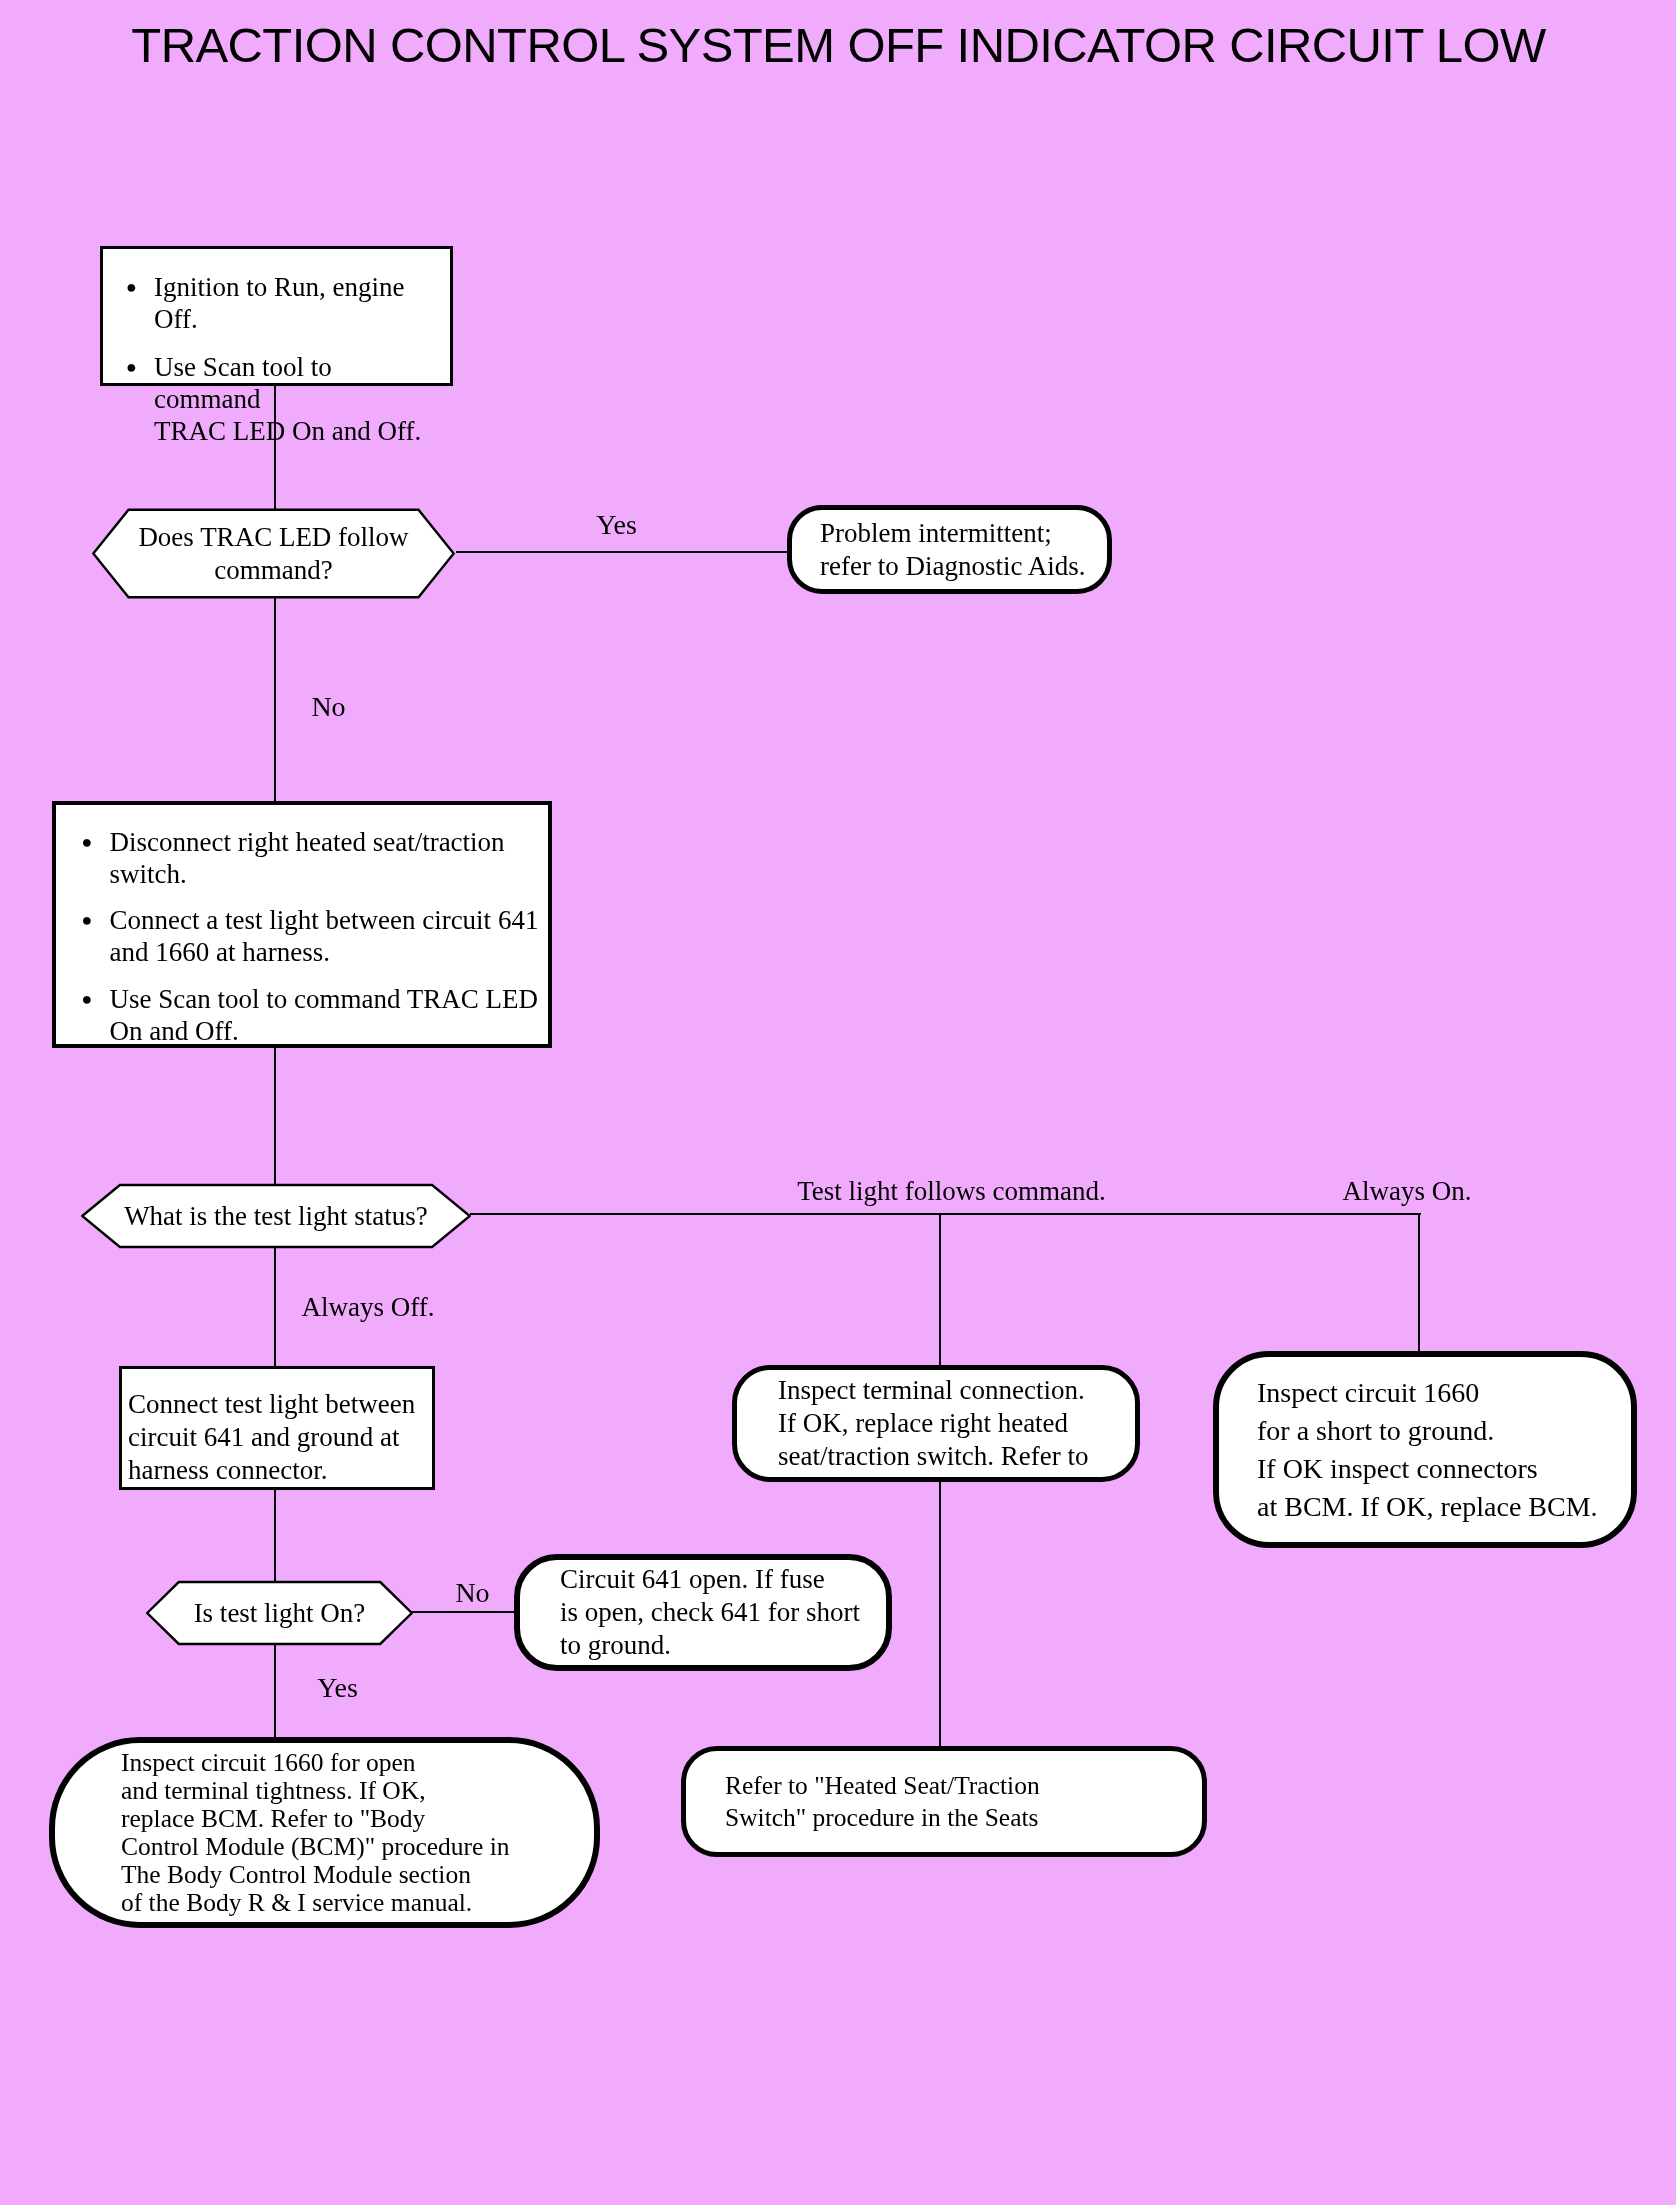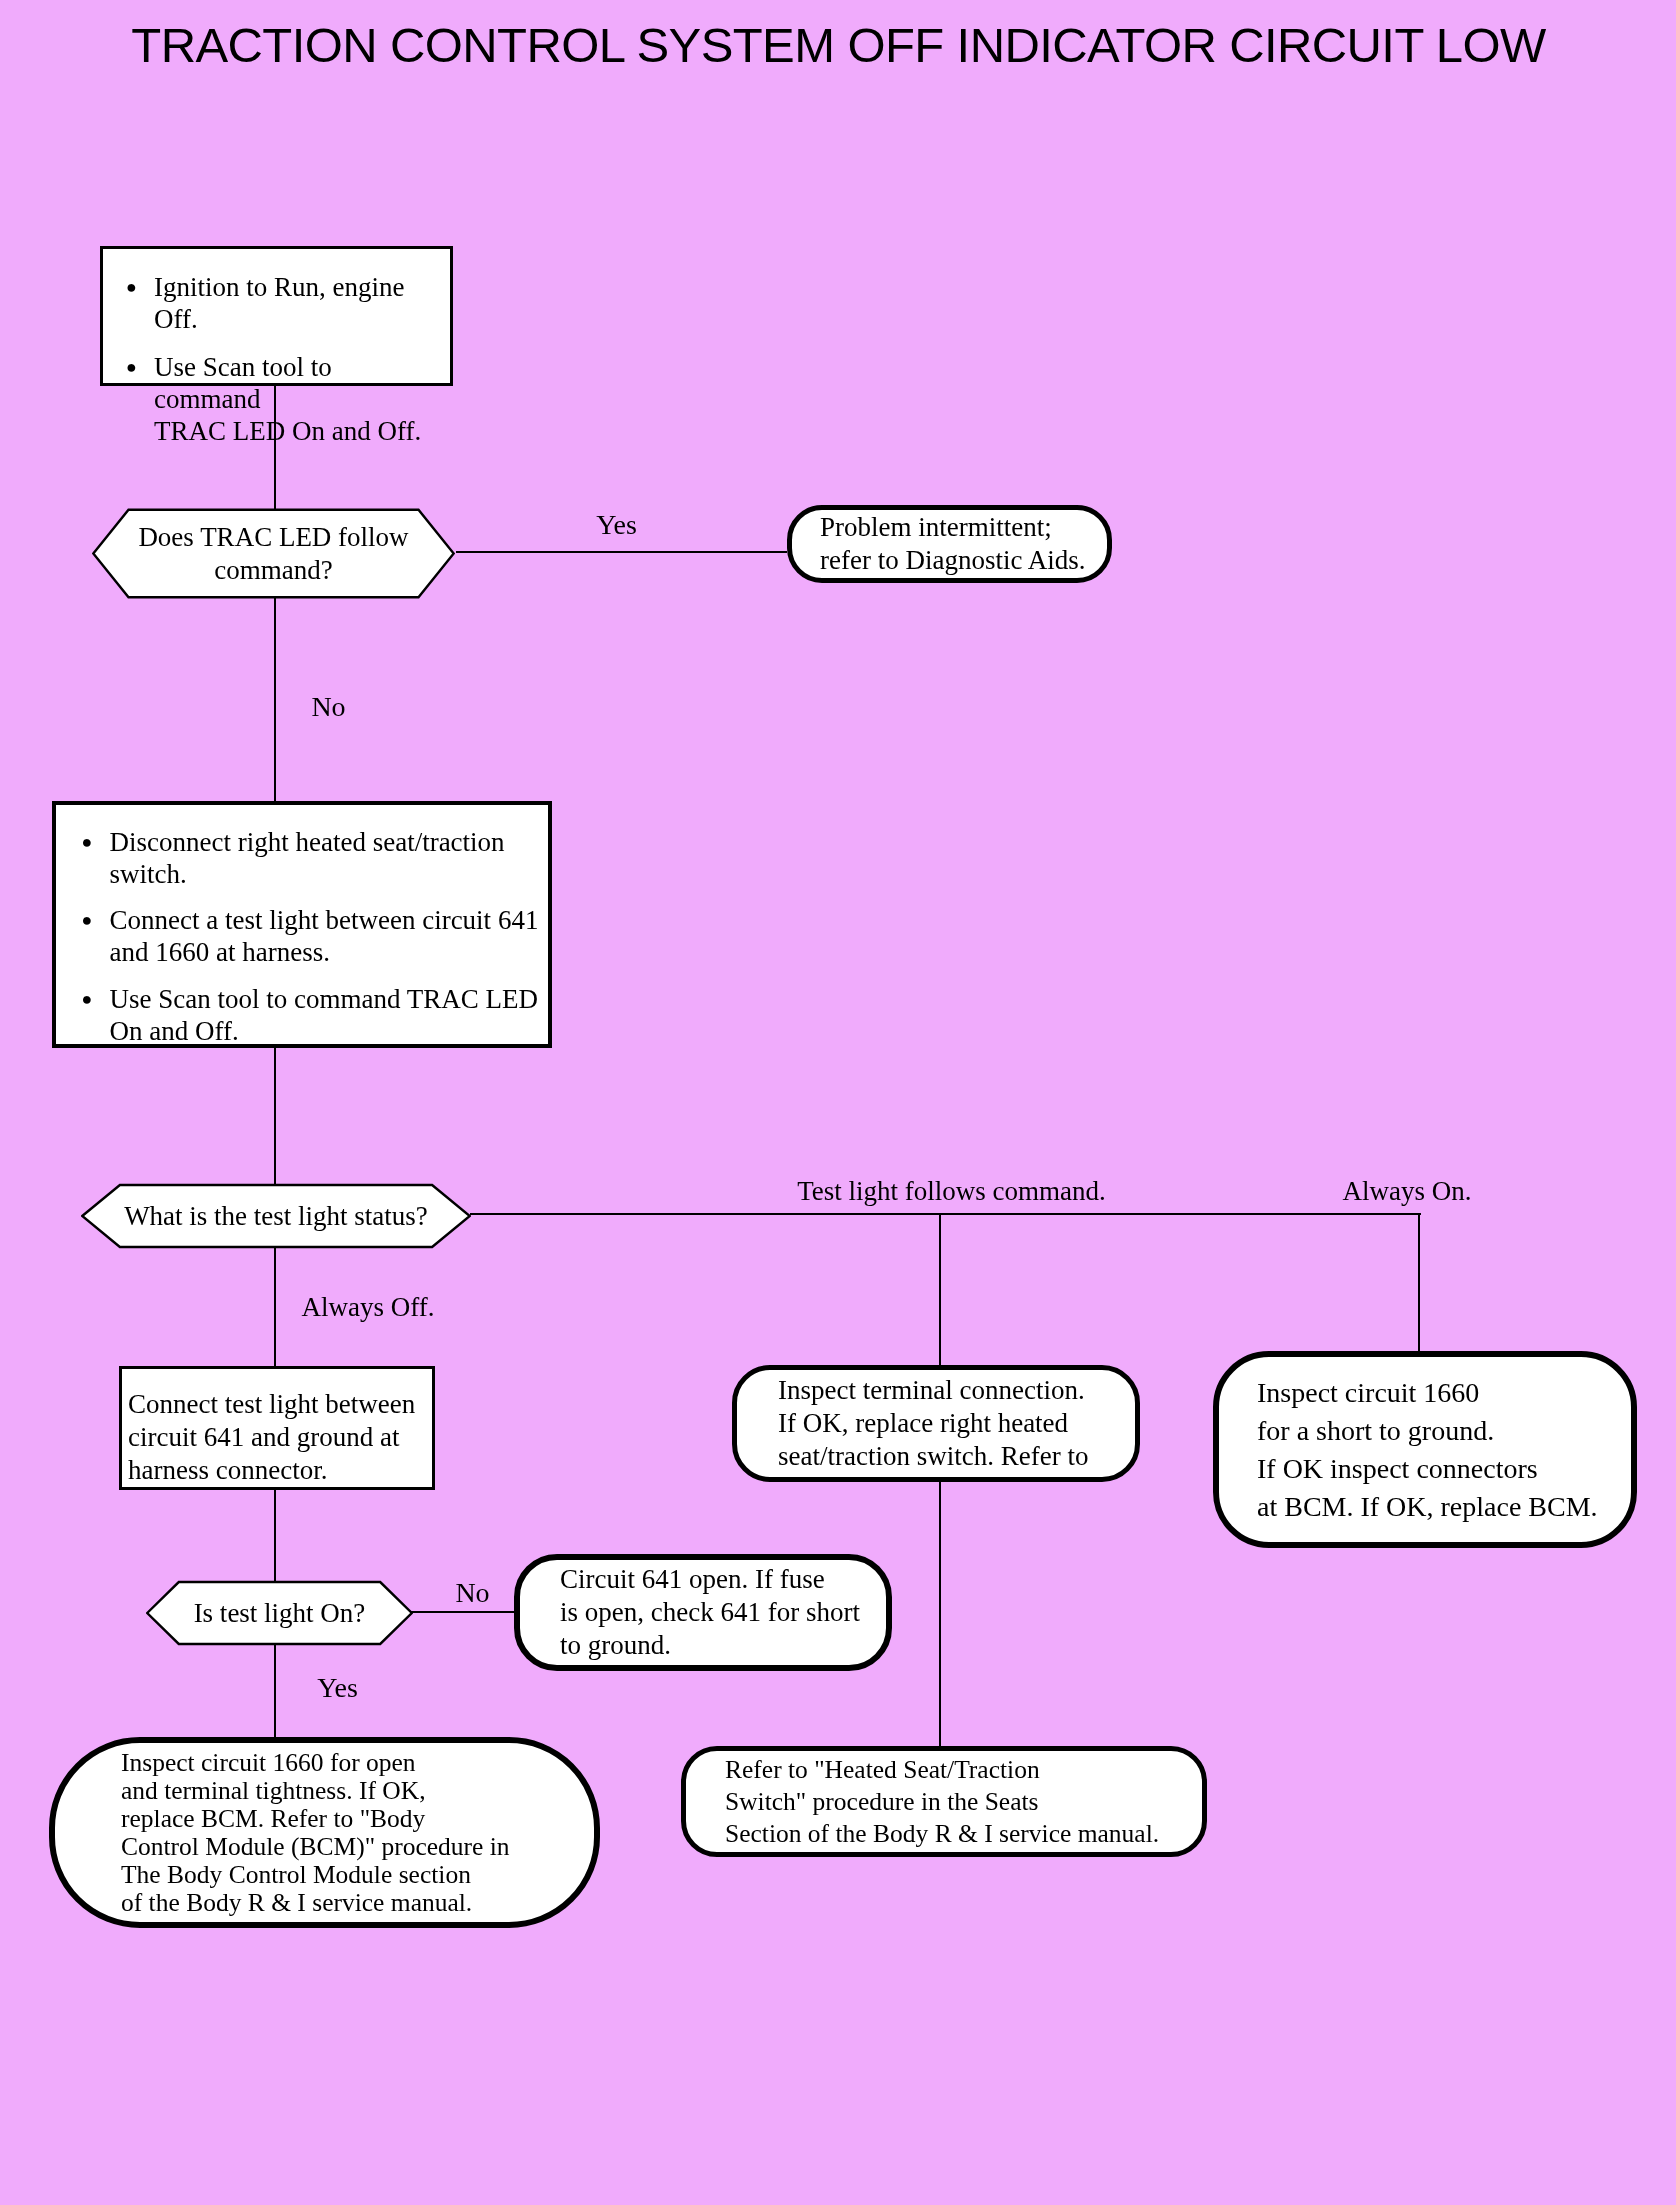--- a/index.html
+++ b/index.html
@@ -111,21 +111,21 @@
     <div class="hextext lh54">
       <div class="inner">
         <span class="ln">Does TRAC LED follow</span>
         <span class="ln">command?</span>
       </div>
     </div>
   </div>
 
   <div class="elabel" style="left:577px; top:509px; width:79px;">Yes</div>
 
-  <div class="rbox lh54" style="left:787px; top:505px; width:325px; height:78px; border-radius:35px; padding-left:28px;">
+  <div class="rbox lh54" style="left:787px; top:505px; width:325px; height:89px; border-radius:35px; padding-left:28px;">
     <span class="ln">Problem intermittent;</span>
     <span class="ln">refer to Diagnostic Aids.</span>
   </div>
 
   <div class="elabel" style="left:292px; top:691px; width:73px;">No</div>
 
   <div class="box bullets" style="left:52px; top:801px; width:500px; height:247px; border-width:4.3px; padding:20.7px 8.5px 0 25.5px;">
     <div class="bullet-item" style="margin-bottom:14.6px;">
       <span class="bullet">●</span>
       <span class="btext">
@@ -209,17 +209,16 @@
     <span class="ln">and terminal tightness. If OK,</span>
     <span class="ln">replace BCM.  Refer to "Body</span>
     <span class="ln">Control Module (BCM)" procedure in</span>
     <span class="ln">The Body Control Module section</span>
     <span class="ln">of the Body R &amp; I service manual.</span>
   </div>
 
   <div class="rbox lh52" style="left:681px; top:1746px; width:526px; height:111px; border-radius:36px; padding-left:39px; font-size:25.5px;">
     <span class="ln">Refer to "Heated Seat/Traction</span>
     <span class="ln">Switch" procedure in the Seats</span>
-    <span class="ln">Section of the Body R &amp; I service manual.</span>
   </div>
 
 </div>
 
 
 </body></html>

